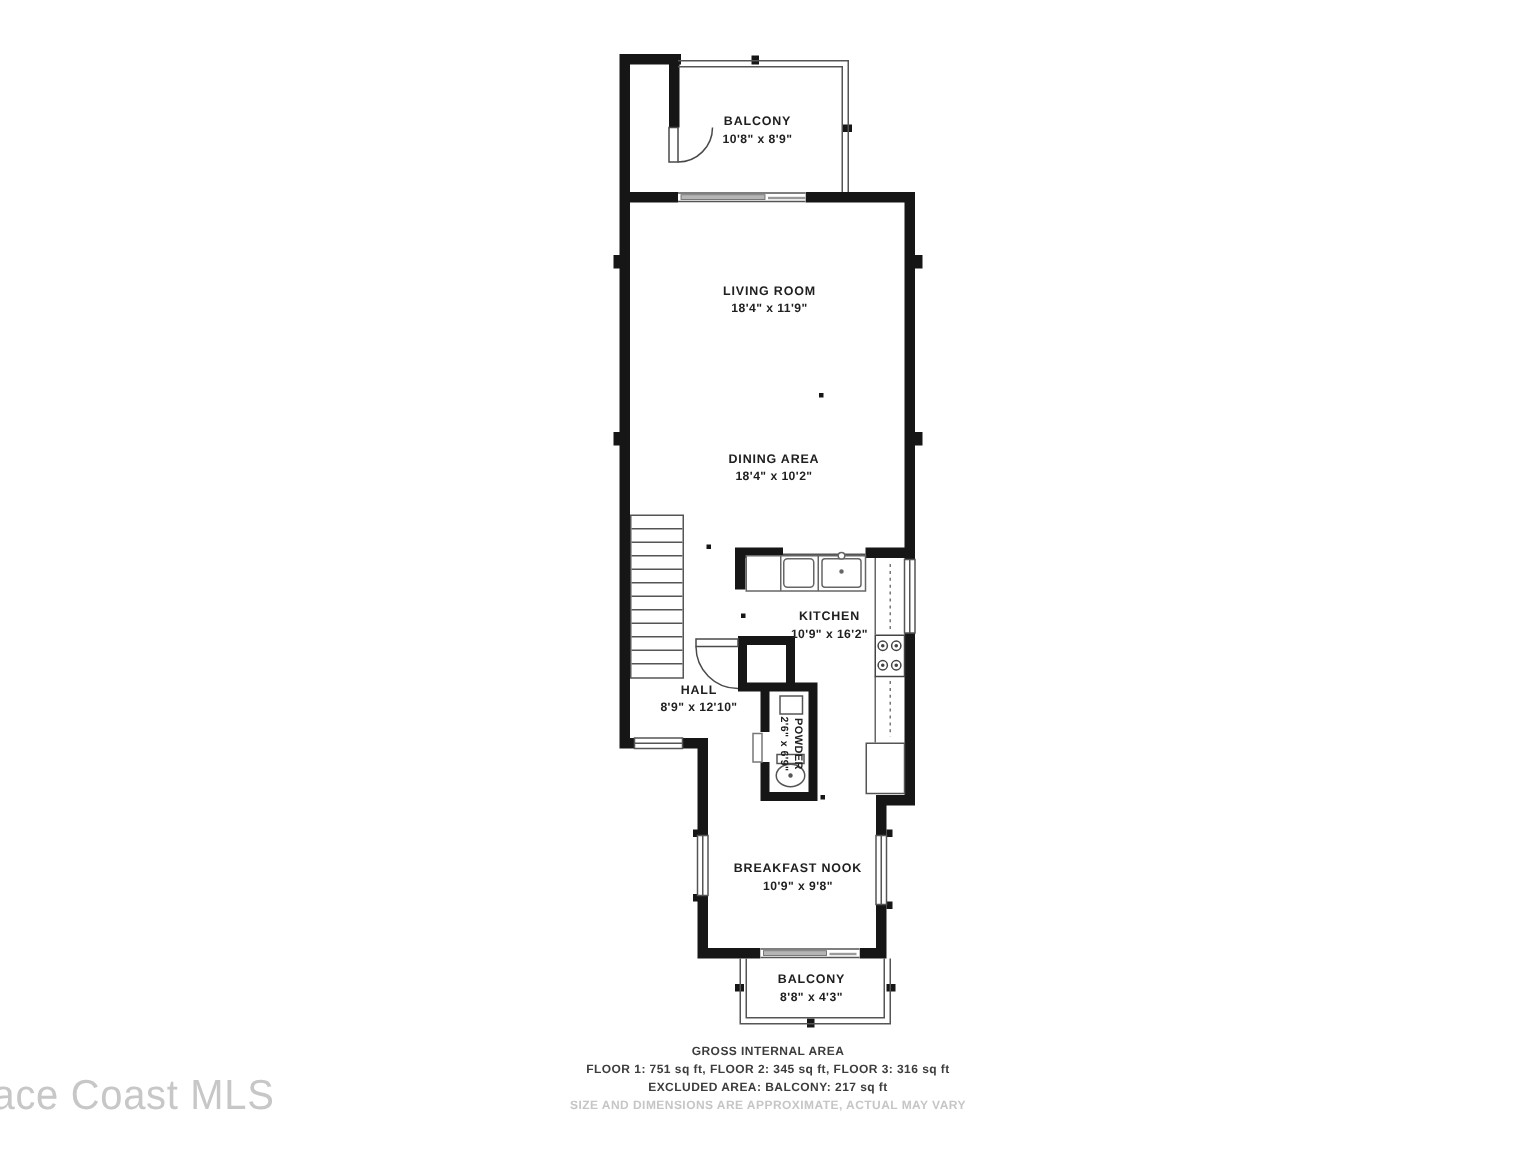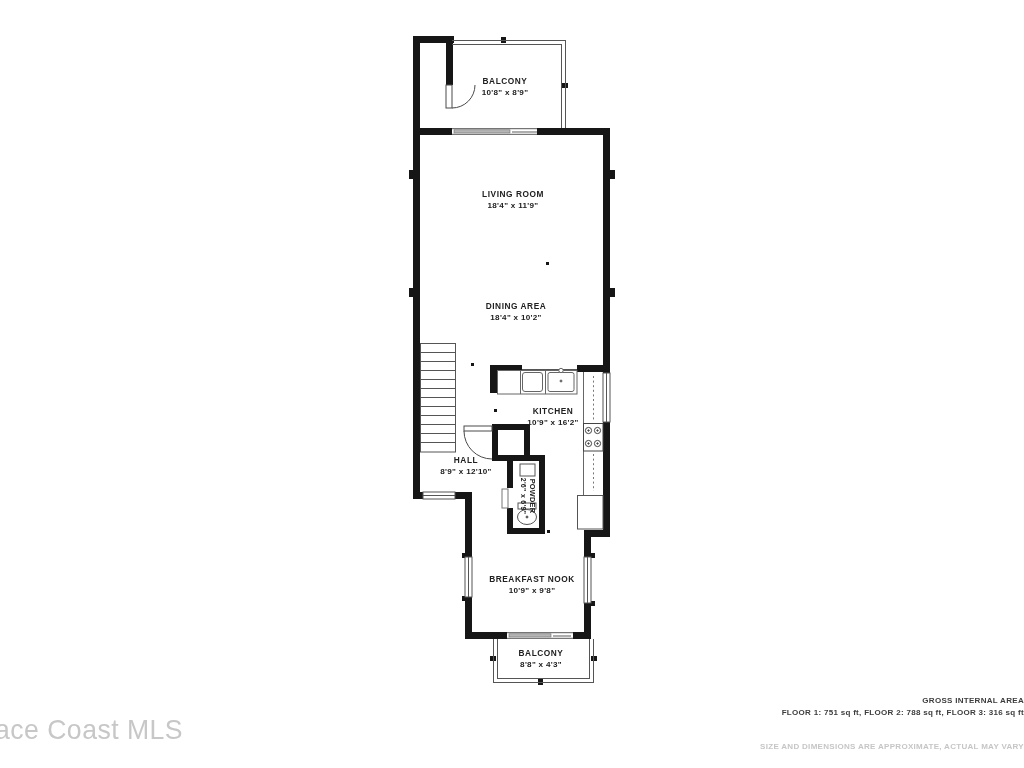--- a/index.html
+++ b/index.html
@@ -13,25 +13,25 @@
     font-family:"Liberation Sans", sans-serif;font-weight:bold;
     font-size:8.3px;letter-spacing:.55px;fill:#202020;text-anchor:middle;
   }
   .room-dims{
     font-family:"Liberation Sans", sans-serif;font-weight:bold;
     font-size:8.1px;letter-spacing:.3px;fill:#202020;text-anchor:middle;
   }
   .room-name.small{font-size:7.3px;letter-spacing:.3px;}
   .room-dims.small{font-size:7px;}
   .summary{
-    position:absolute;left:0;right:0;top:695px;text-align:right;
+    position:absolute;left:0;right:0;top:695px;text-align:center;
     font-size:8px;font-weight:bold;line-height:11.9px;color:#3d3d3d;
     letter-spacing:.3px;
   }
-  .summary .disclaimer{color:#c6c6c6;margin-top:22px;}
+  .summary .disclaimer{color:#c6c6c6;}
   .watermark{
     position:absolute;left:-5px;top:714px;
     font-size:28px;color:#c7c7c7;letter-spacing:.5px;
     transform:scaleX(.95);transform-origin:left top;
     text-shadow:1px 1px 0 #ffffff;
     white-space:nowrap;
   }
 </style>
 </head>
 <body>
@@ -179,17 +179,18 @@
     </g>
     <g>
       <text class="room-name" x="541" y="655.5">BALCONY</text>
       <text class="room-dims" x="541" y="667">8'8" x 4'3"</text>
     </g>
   </g>
 </svg>
 
 <div class="summary">
   <div>GROSS INTERNAL AREA</div>
-  <div>FLOOR 1: 751 sq ft, FLOOR 2: 788 sq ft, FLOOR 3: 316 sq ft</div>
+  <div>FLOOR 1: 751 sq ft, FLOOR 2: 345 sq ft, FLOOR 3: 316 sq ft</div>
+  <div>EXCLUDED AREA: BALCONY: 217 sq ft</div>
   <div class="disclaimer">SIZE AND DIMENSIONS ARE APPROXIMATE, ACTUAL MAY VARY</div>
 </div>
 
 <div class="watermark">ace Coast MLS</div>
 
 </body></html>

